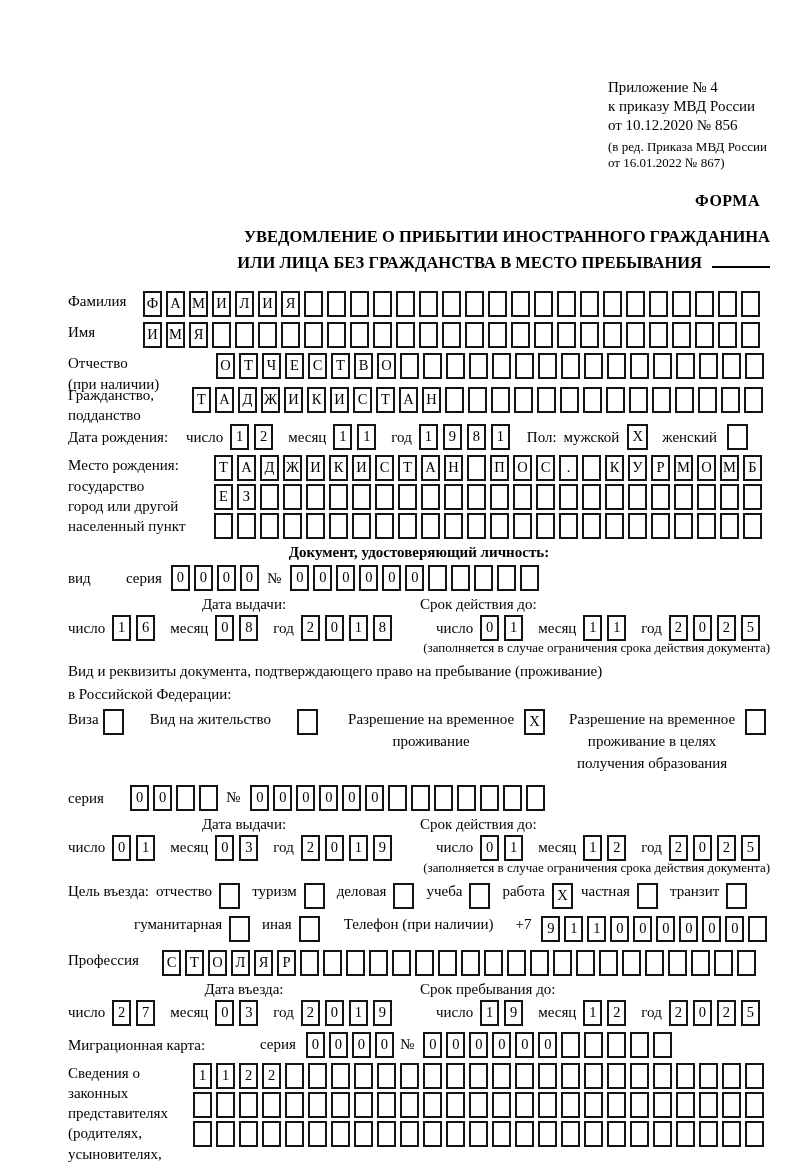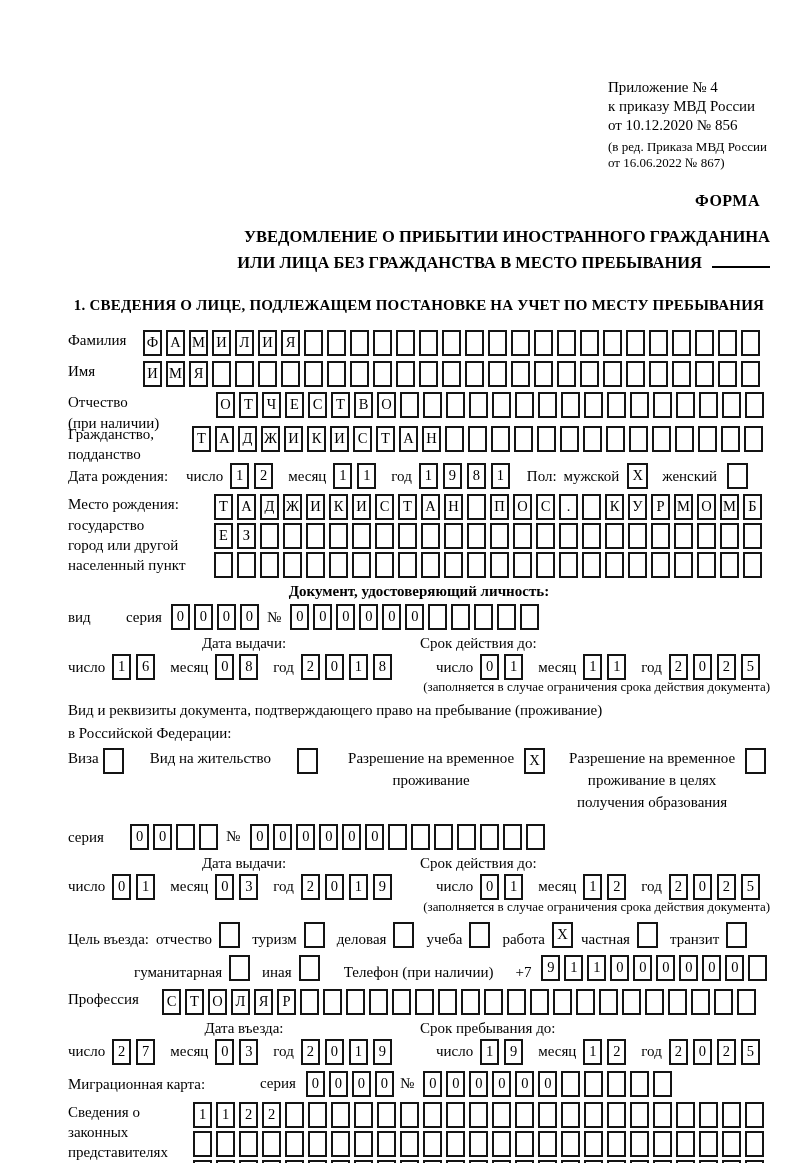--- a/index.html
+++ b/index.html
@@ -28,47 +28,46 @@
   .half .hl{width:352px;flex:none;text-align:center;}
   .half .hr{flex:1;text-align:left;}
   .half .gl{width:352px;flex:none;}
   .half .gr{flex:none;padding-left:16px;}
   .note-r{text-align:right;font-size:13px;margin-top:-1px;margin-bottom:7px;}
   .bold{font-weight:700;}
   .center{text-align:center;}
   .opt{display:flex;align-items:flex-start;flex:none;}
   .opt .txt{text-align:center;line-height:1.45;}
   .opt .cbox{margin-left:10px;margin-top:0;}
-  .inline-row{display:flex;align-items:flex-end;}
+  .inline-row{display:flex;align-items:flex-start;}
   .inline-row .w{margin-right:7px;flex:none;}
   .inline-row .cbox{margin-right:12px;}
   .legal-note{font-size:13.5px;text-align:center;margin-top:4px;}
 </style>
 </head>
 <body>
 
 <div class="page">
 
   <div class="hdr">
     <div>Приложение № 4</div>
     <div>к приказу МВД России</div>
     <div>от 10.12.2020 № 856</div>
     <div class="hdr-small">
       <div>(в ред. Приказа МВД России</div>
-      <div>от 16.06.2022 № 867)</div>
+      <div>от 16.01.2022 № 867)</div>
     </div>
   </div>
   <div class="forma">ФОРМА</div>
 
   <div class="title">
     <div>УВЕДОМЛЕНИЕ О ПРИБЫТИИ ИНОСТРАННОГО ГРАЖДАНИНА</div>
     <div><span>ИЛИ ЛИЦА БЕЗ ГРАЖДАНСТВА В МЕСТО ПРЕБЫВАНИЯ</span><span class="uline"></span></div>
   </div>
 
-  <div class="sec">1. СВЕДЕНИЯ О ЛИЦЕ, ПОДЛЕЖАЩЕМ ПОСТАНОВКЕ НА УЧЕТ ПО МЕСТУ ПРЕБЫВАНИЯ</div>
 
   <div class="frm">
 
     <div class="row">
       <div class="lbl" style="width:75px">Фамилия</div>
       <div class="cells"><span class="cell">Ф</span><span class="cell">А</span><span class="cell">М</span><span class="cell">И</span><span class="cell">Л</span><span class="cell">И</span><span class="cell">Я</span><span class="cell"></span><span class="cell"></span><span class="cell"></span><span class="cell"></span><span class="cell"></span><span class="cell"></span><span class="cell"></span><span class="cell"></span><span class="cell"></span><span class="cell"></span><span class="cell"></span><span class="cell"></span><span class="cell"></span><span class="cell"></span><span class="cell"></span><span class="cell"></span><span class="cell"></span><span class="cell"></span><span class="cell"></span><span class="cell"></span></div>
     </div>
 
     <div class="row">
       <div class="lbl" style="width:75px">Имя</div>

